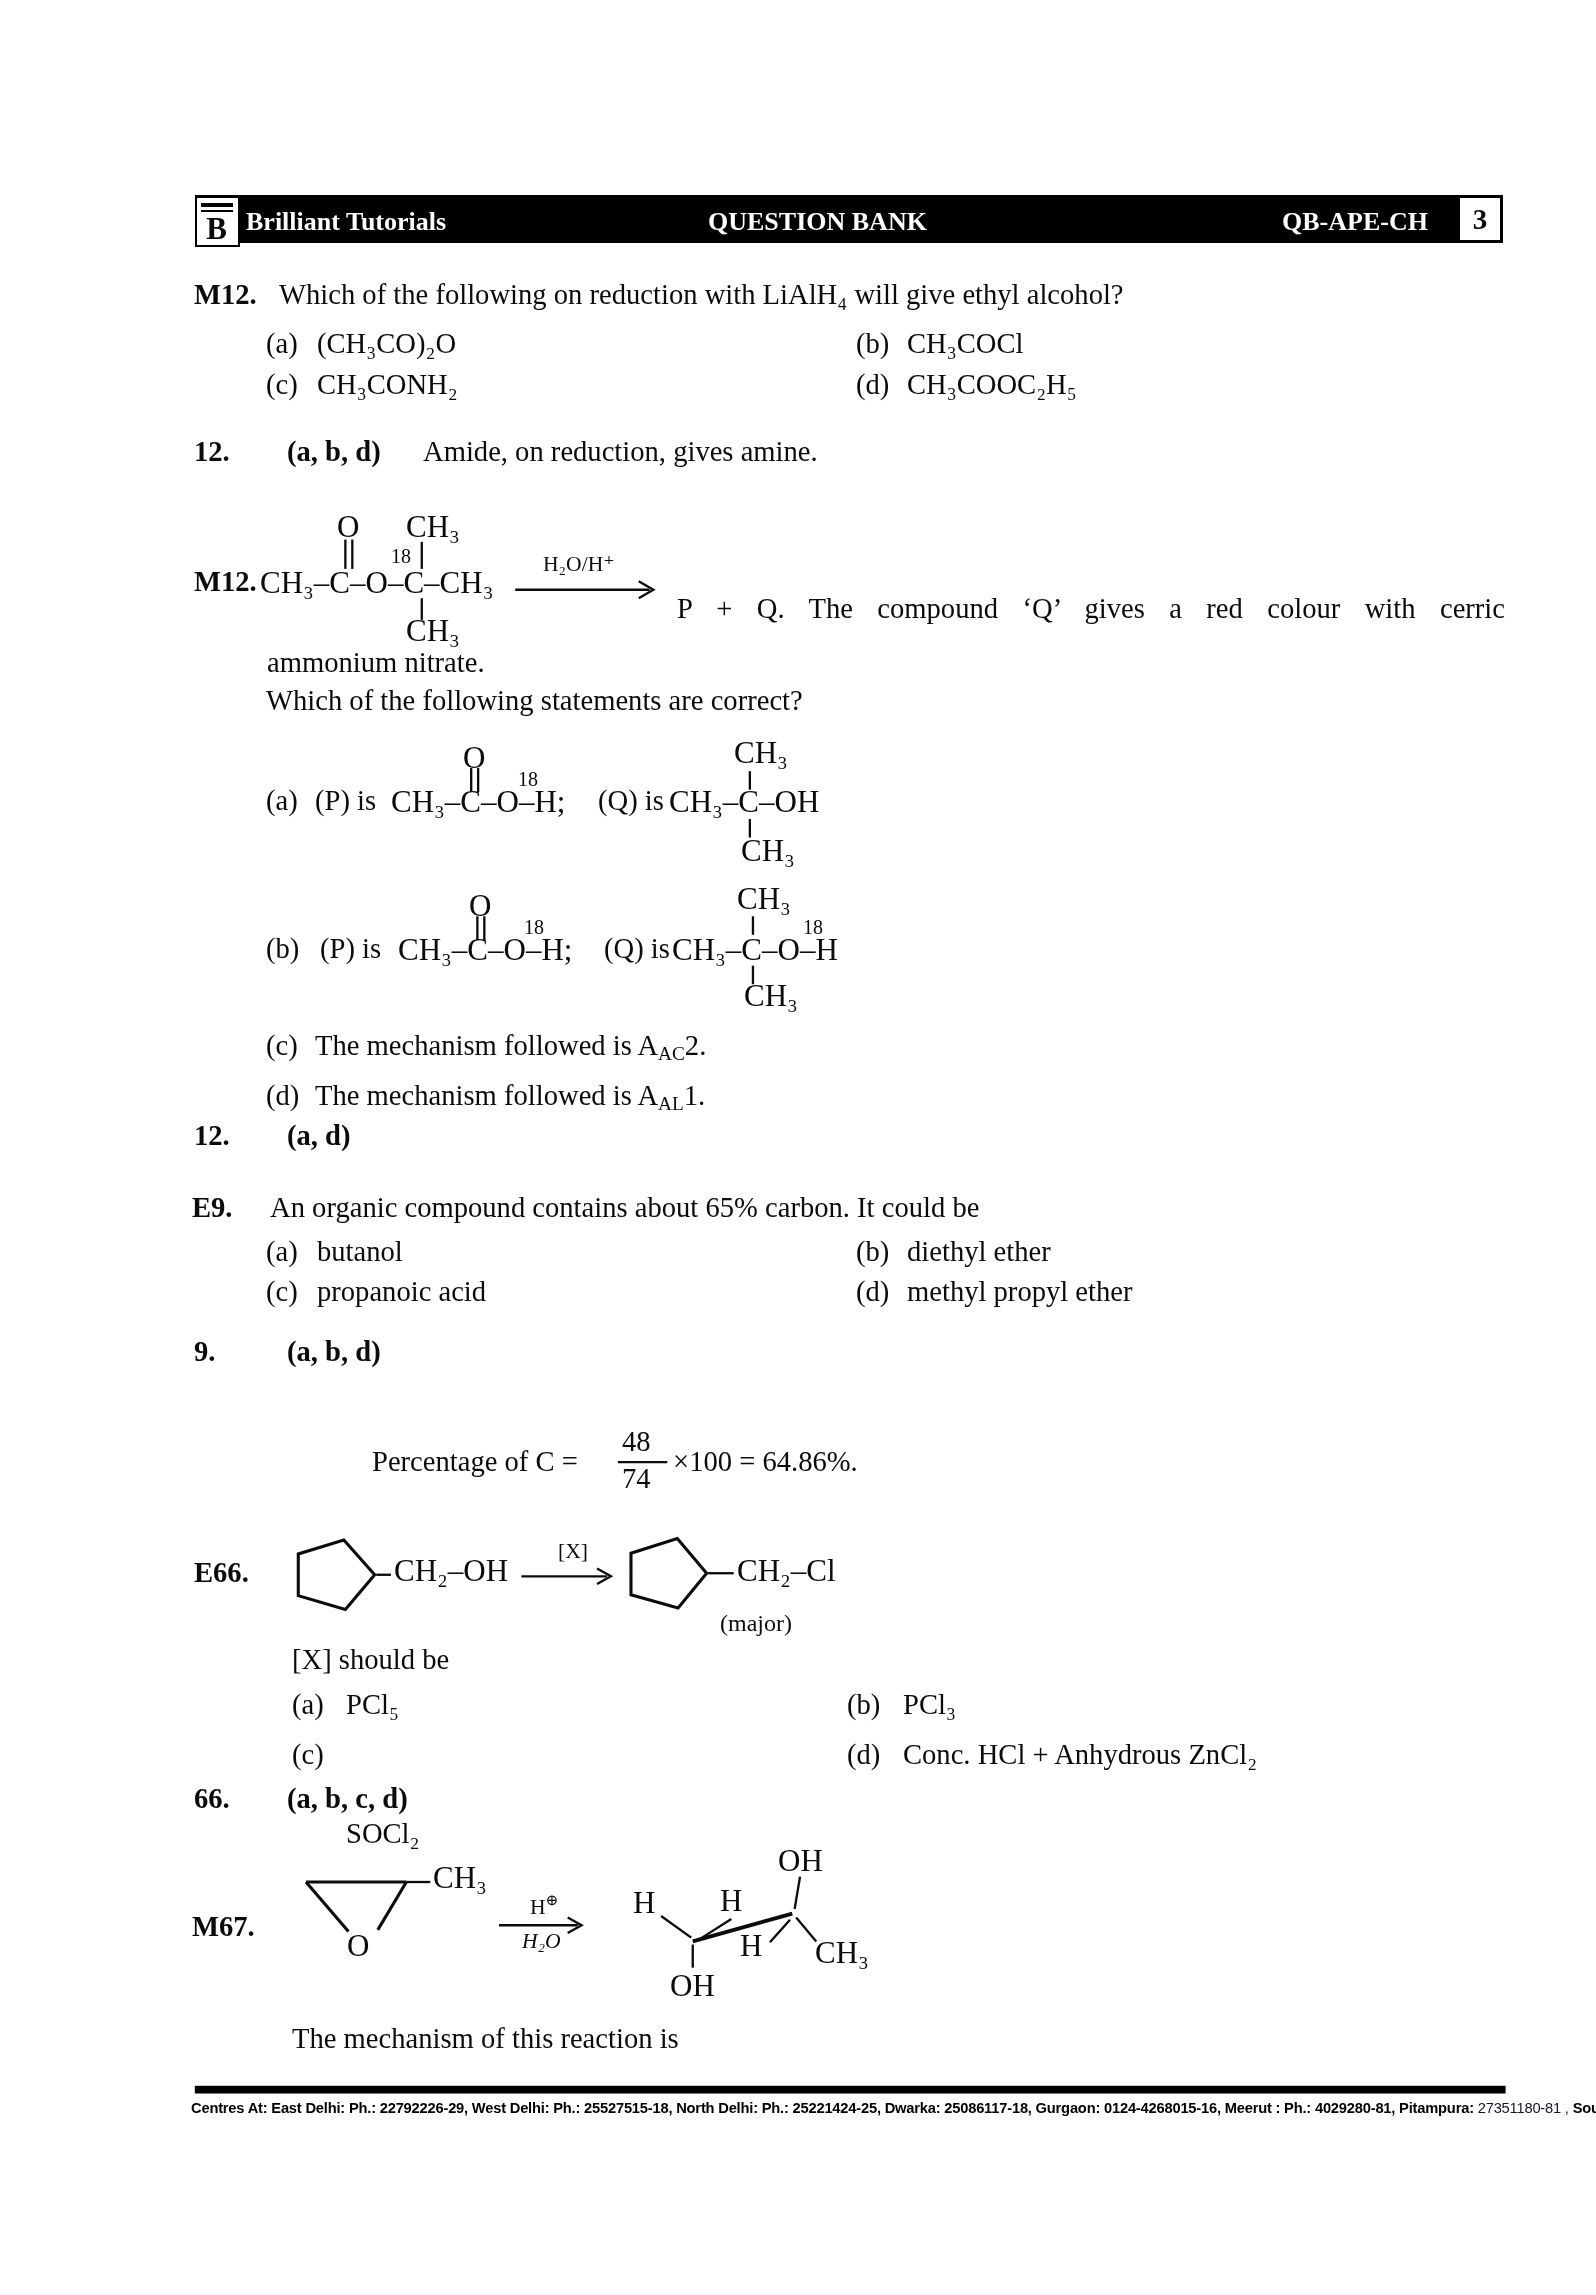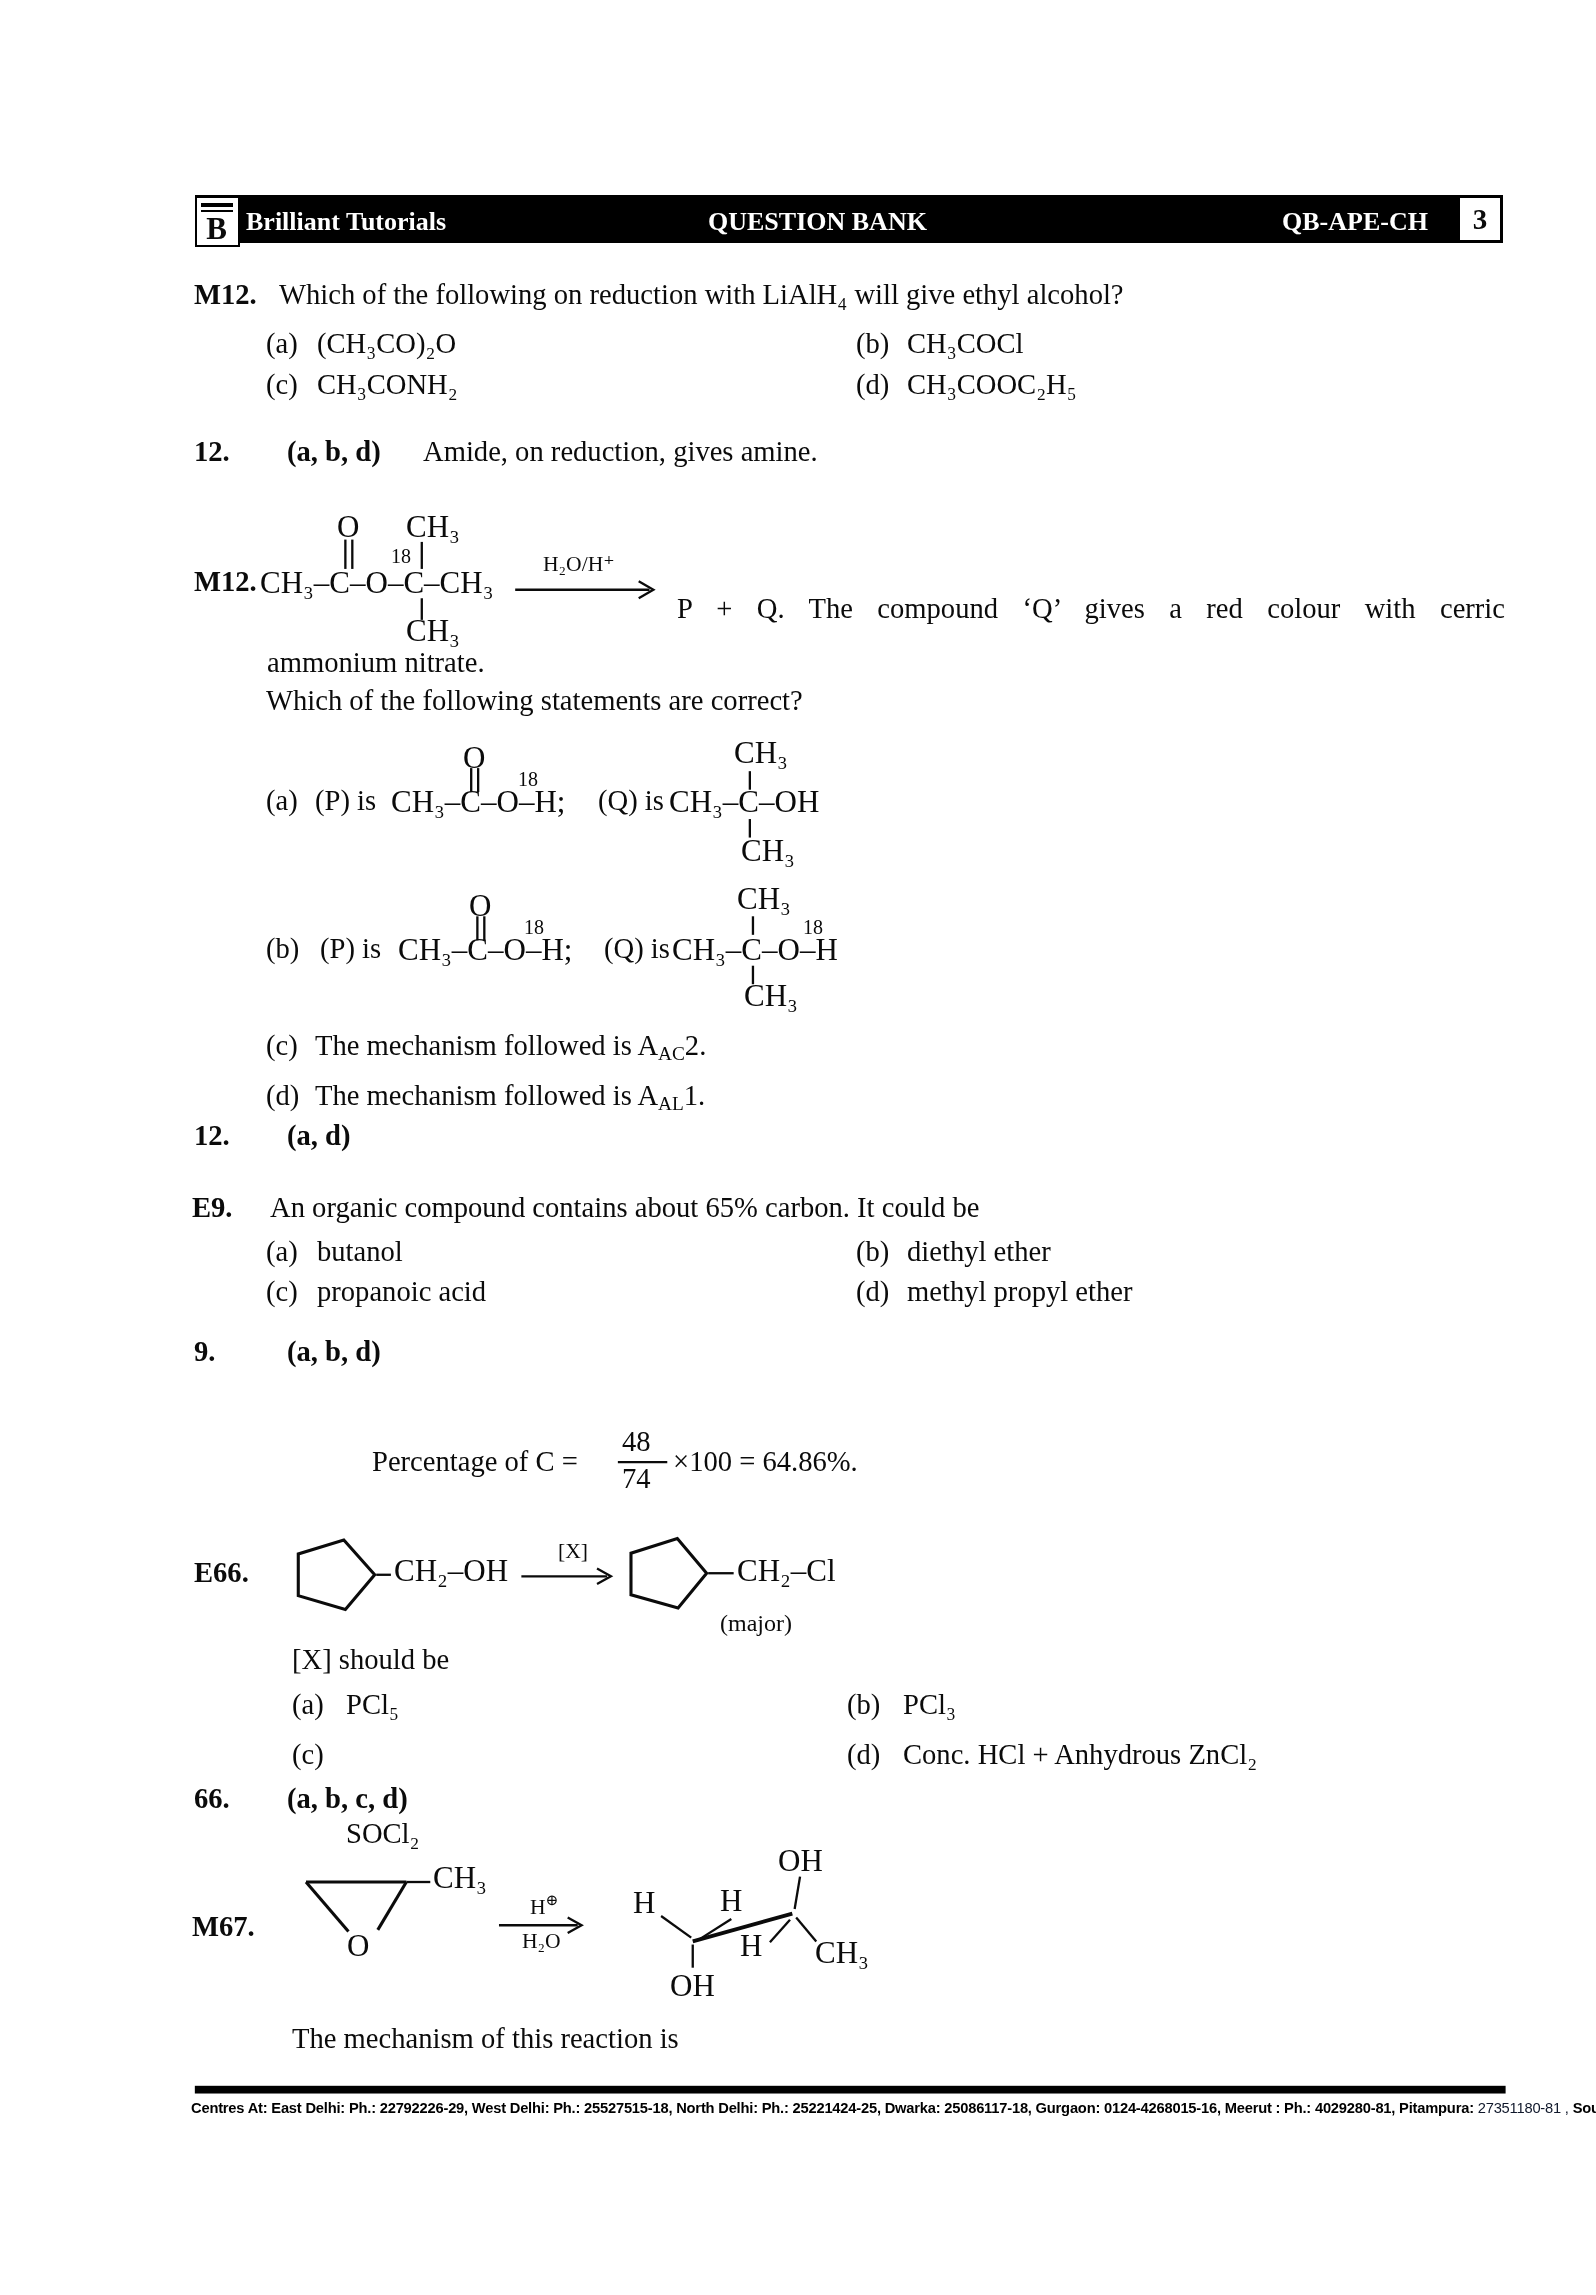--- a/index.html
+++ b/index.html
@@ -198,21 +198,21 @@
   <div class="t s37" style="left:346px;top:1820px;">SOCl₂</div>
   <div class="t s37" style="left:847px;top:1741px;">(d)</div>
   <div class="t s37" style="left:903px;top:1741px;">Conc. HCl + Anhydrous ZnCl₂</div>
   <div class="t s37 b" style="left:194px;top:1785px;">66.</div>
   <div class="t s37 b" style="left:287px;top:1785px;">(a, b, c, d)</div>
 
   <div class="t s37 b" style="left:192px;top:1913px;">M67.</div>
   <div class="t s40" style="left:347px;top:1930px;">O</div>
   <div class="t s40" style="left:433px;top:1862px;">CH₃</div>
   <div class="t s28" style="left:530px;top:1892px;"><span>H</span><span class="circ">⊕</span></div>
-  <div class="t s28" style="left:522px;top:1931px;">H₂O</div>
+  <div class="t s28" style="left:522px;top:1931px;font-style:italic;">H₂O</div>
   <div class="t s40" style="left:778px;top:1845px;">OH</div>
   <div class="t s40" style="left:633px;top:1887px;">H</div>
   <div class="t s40" style="left:720px;top:1885px;">H</div>
   <div class="t s40" style="left:740px;top:1930px;">H</div>
   <div class="t s40" style="left:815px;top:1937px;">CH₃</div>
   <div class="t s40" style="left:670px;top:1970px;">OH</div>
   <div class="t s37" style="left:292px;top:2025px;">The mechanism of this reaction is</div>
 
   <div class="footer-text" style="left:191px;top:2100px;"><span>Centres At:  East Delhi: Ph.: 22792226-29, West Delhi: Ph.: 25527515-18, North Delhi: Ph.: 25221424-25, Dwarka: 25086117-18, Gurgaon: 0124-4268015-16, Meerut : Ph.: 4029280-81,  Pitampura: </span><span class="fseg2">27351180-81 ,</span><span> South Delhi: Ph.: 26537392-95 Fax: 26537396</span></div>
 

